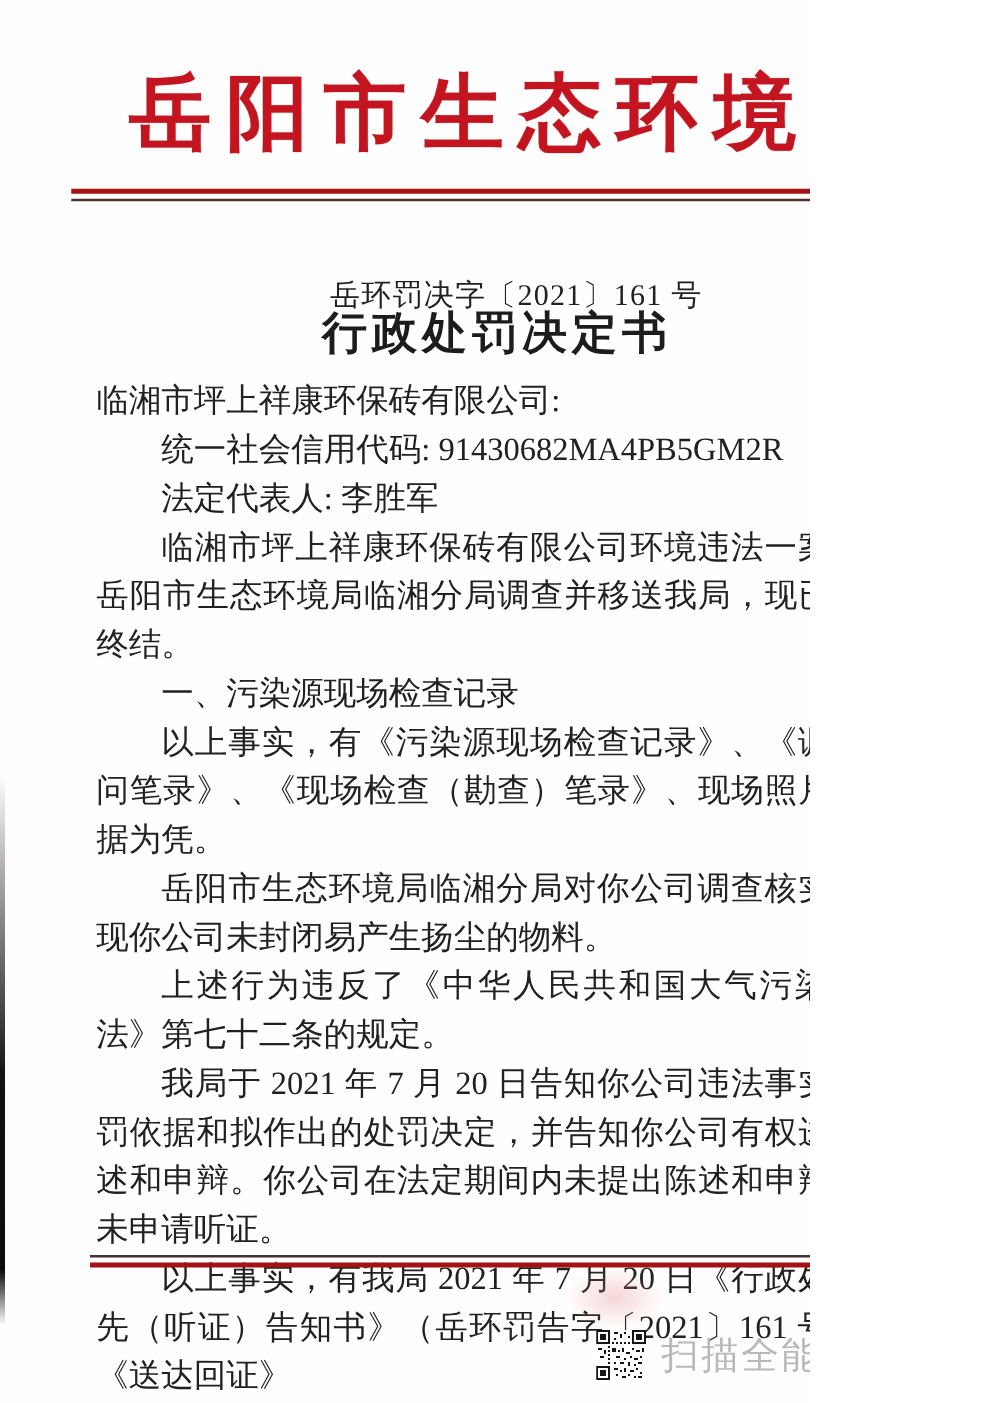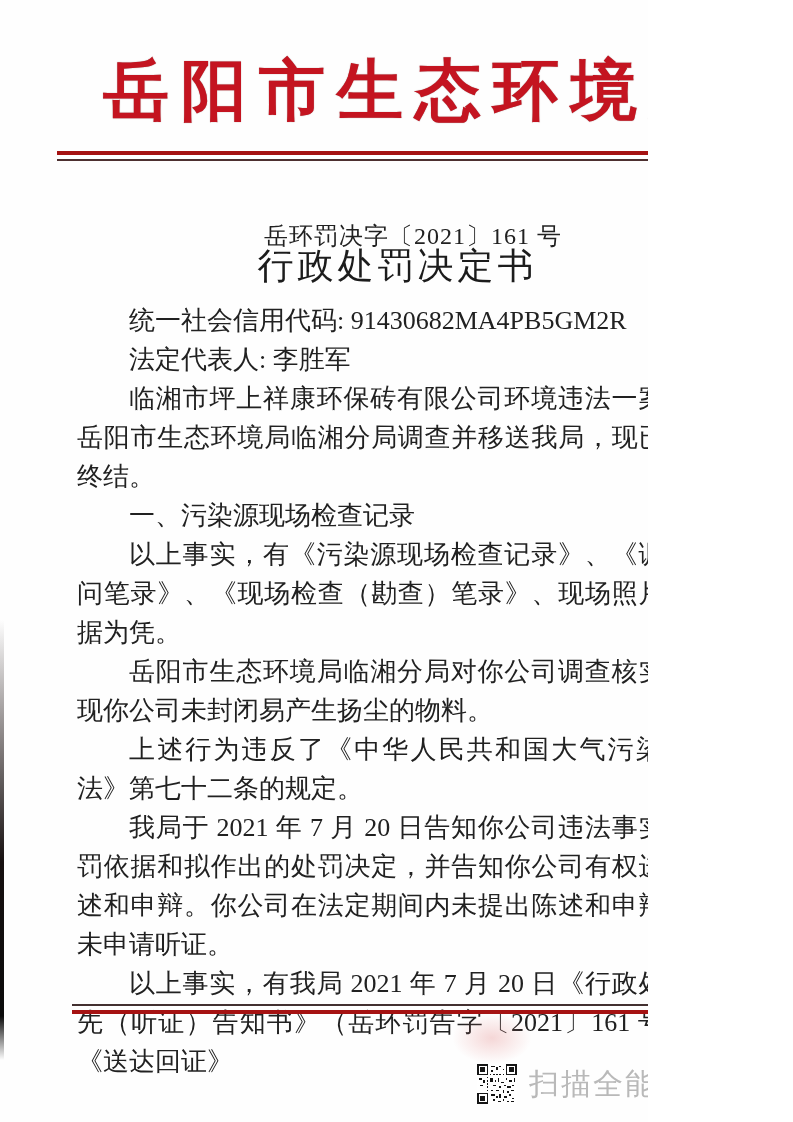--- a/index.html
+++ b/index.html
@@ -59,21 +59,21 @@
 
   
   .doc-title {
     position: absolute;
     left: 77px;
     top: 242px;
     width: 641px;
     margin: 0;
     text-align: center;
     font-size: 36px;
-    font-weight: 400;
+    font-weight: 700;
     letter-spacing: 4px;
     color: #1c1c1c;
   }
 
   
   .body-text {
     position: absolute;
     left: 77px;
     top: 301px;
     width: 641px;
@@ -171,20 +171,21 @@
 
   <div class="letterhead">岳阳市生态环境局</div>
   <div class="head-rule-red"></div>
   <div class="head-rule-dark"></div>
 
   <div class="doc-number">岳环罚决字〔2021〕161 号</div>
 
   <h1 class="doc-title">行政处罚决定书</h1>
 
   <div class="body-text">
+    <p class="no-indent">临湘市坪上祥康环保砖有限公司:</p>
     <p>统一社会信用代码: 91430682MA4PB5GM2R</p>
     <p>法定代表人: 李胜军</p>
     <p>临湘市坪上祥康环保砖有限公司环境违法一案，经岳阳市生态环境局临湘分局调查并移送我局，现已审查终结。</p>
     <p>一、污染源现场检查记录</p>
     <p>以上事实，有《污染源现场检查记录》、《调查询问笔录》、《现场检查（勘查）笔录》、现场照片等证据为凭。</p>
     <p>岳阳市生态环境局临湘分局对你公司调查核实，发现你公司未封闭易产生扬尘的物料。</p>
     <p>上述行为违反了《中华人民共和国大气污染防治法》第七十二条的规定。</p>
     <p>我局于 2021 年 7 月 20 日告知你公司违法事实、处罚依据和拟作出的处罚决定，并告知你公司有权进行陈述和申辩。你公司在法定期间内未提出陈述和申辩，也未申请听证。</p>
     <p>以上事实，有我局 2021 年 7 月 20 日《行政处罚事先（听证）告知书》（岳环罚告字〔2021〕161 号）及《送达回证》</p>
   </div>

